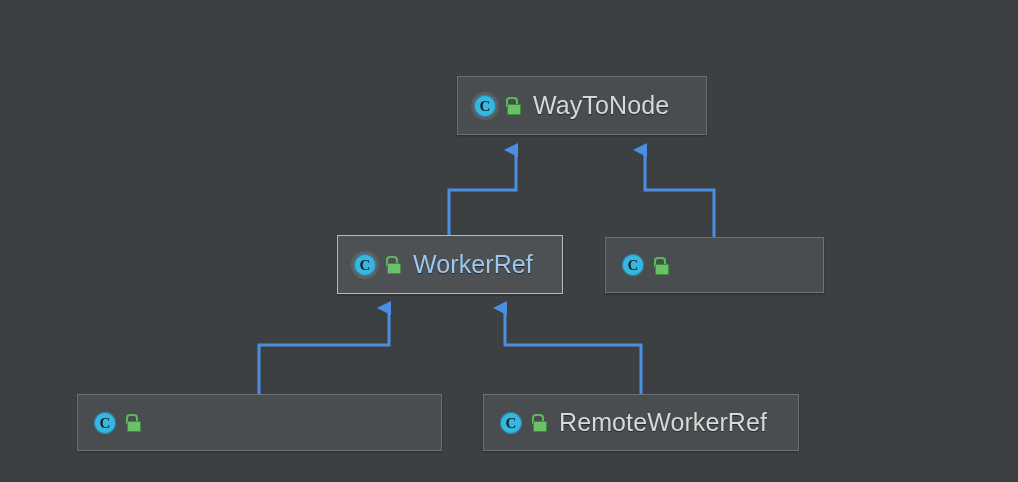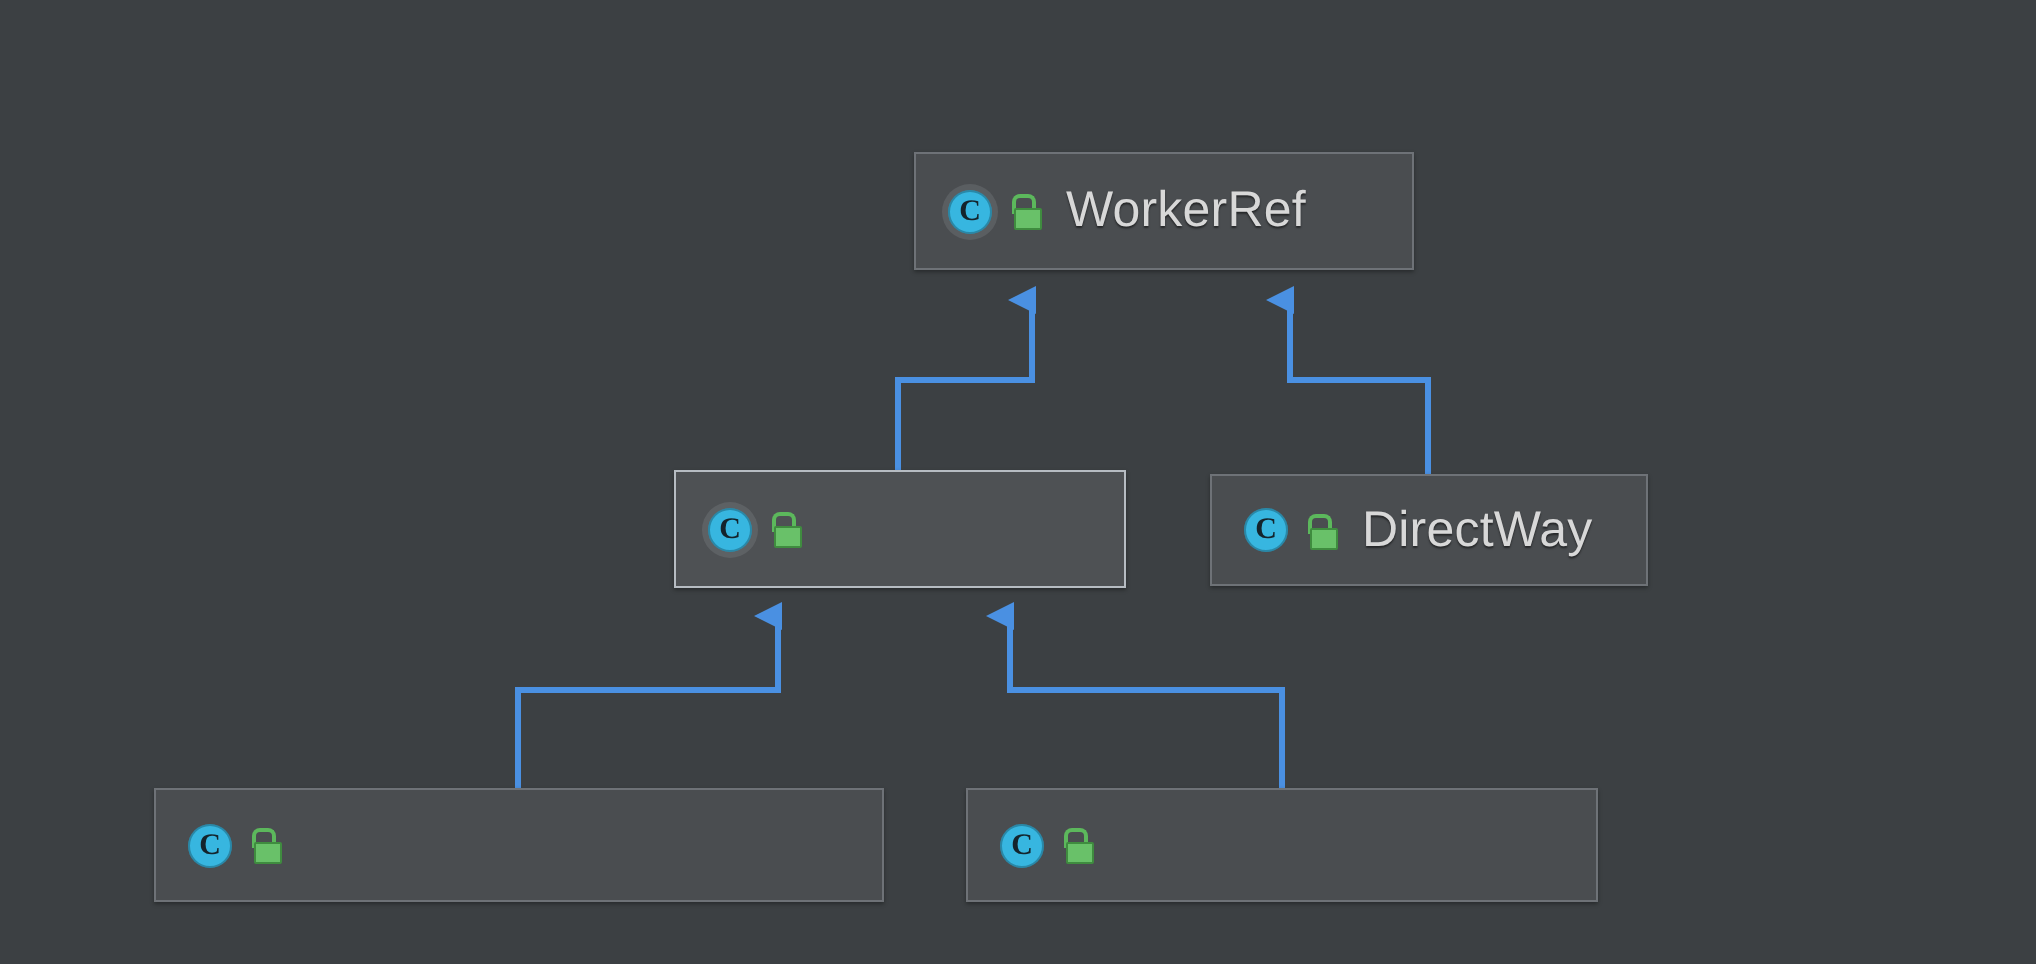--- a/index.html
+++ b/index.html
@@ -144,49 +144,49 @@
       <span class="class-icon">
         <span class="halo"></span>
           <span class="disc"></span>
           <span class="glyph">C</span>
       </span>
       <span class="lock-icon">
         <span class="shackle"></span>
           <span class="body"></span>
       </span>
     </span>
-    <span class="node-label">WorkerRef</span>
+    <span class="node-label">WayToNode</span>
   </div>
 
   <div class="node selected" id="node-worker-ref" style="left: 337px; top: 235px; width: 226px; height: 59px;">
     <span class="node-icons">
       <span class="class-icon">
         <span class="halo"></span>
           <span class="disc"></span>
           <span class="glyph">C</span>
       </span>
       <span class="lock-icon">
         <span class="shackle"></span>
           <span class="body"></span>
       </span>
     </span>
+    <span class="node-label">WorkerRef</span>
   </div>
 
   <div class="node" id="node-direct-way" style="left: 605px; top: 237px; width: 219px; height: 56px;">
     <span class="node-icons">
       <span class="class-icon">
         <span class="disc"></span>
           <span class="glyph">C</span>
       </span>
       <span class="lock-icon">
         <span class="shackle"></span>
           <span class="body"></span>
       </span>
     </span>
-    <span class="node-label">DirectWay</span>
   </div>
 
   <div class="node" id="node-local-async-worker-ref" style="left: 77px; top: 394px; width: 365px; height: 57px;">
     <span class="node-icons">
       <span class="class-icon">
         <span class="disc"></span>
           <span class="glyph">C</span>
       </span>
       <span class="lock-icon">
         <span class="shackle"></span>
@@ -199,15 +199,16 @@
     <span class="node-icons">
       <span class="class-icon">
         <span class="disc"></span>
           <span class="glyph">C</span>
       </span>
       <span class="lock-icon">
         <span class="shackle"></span>
           <span class="body"></span>
       </span>
     </span>
+    <span class="node-label">RemoteWorkerRef</span>
   </div>
 
 </div>
 
 </body></html>

